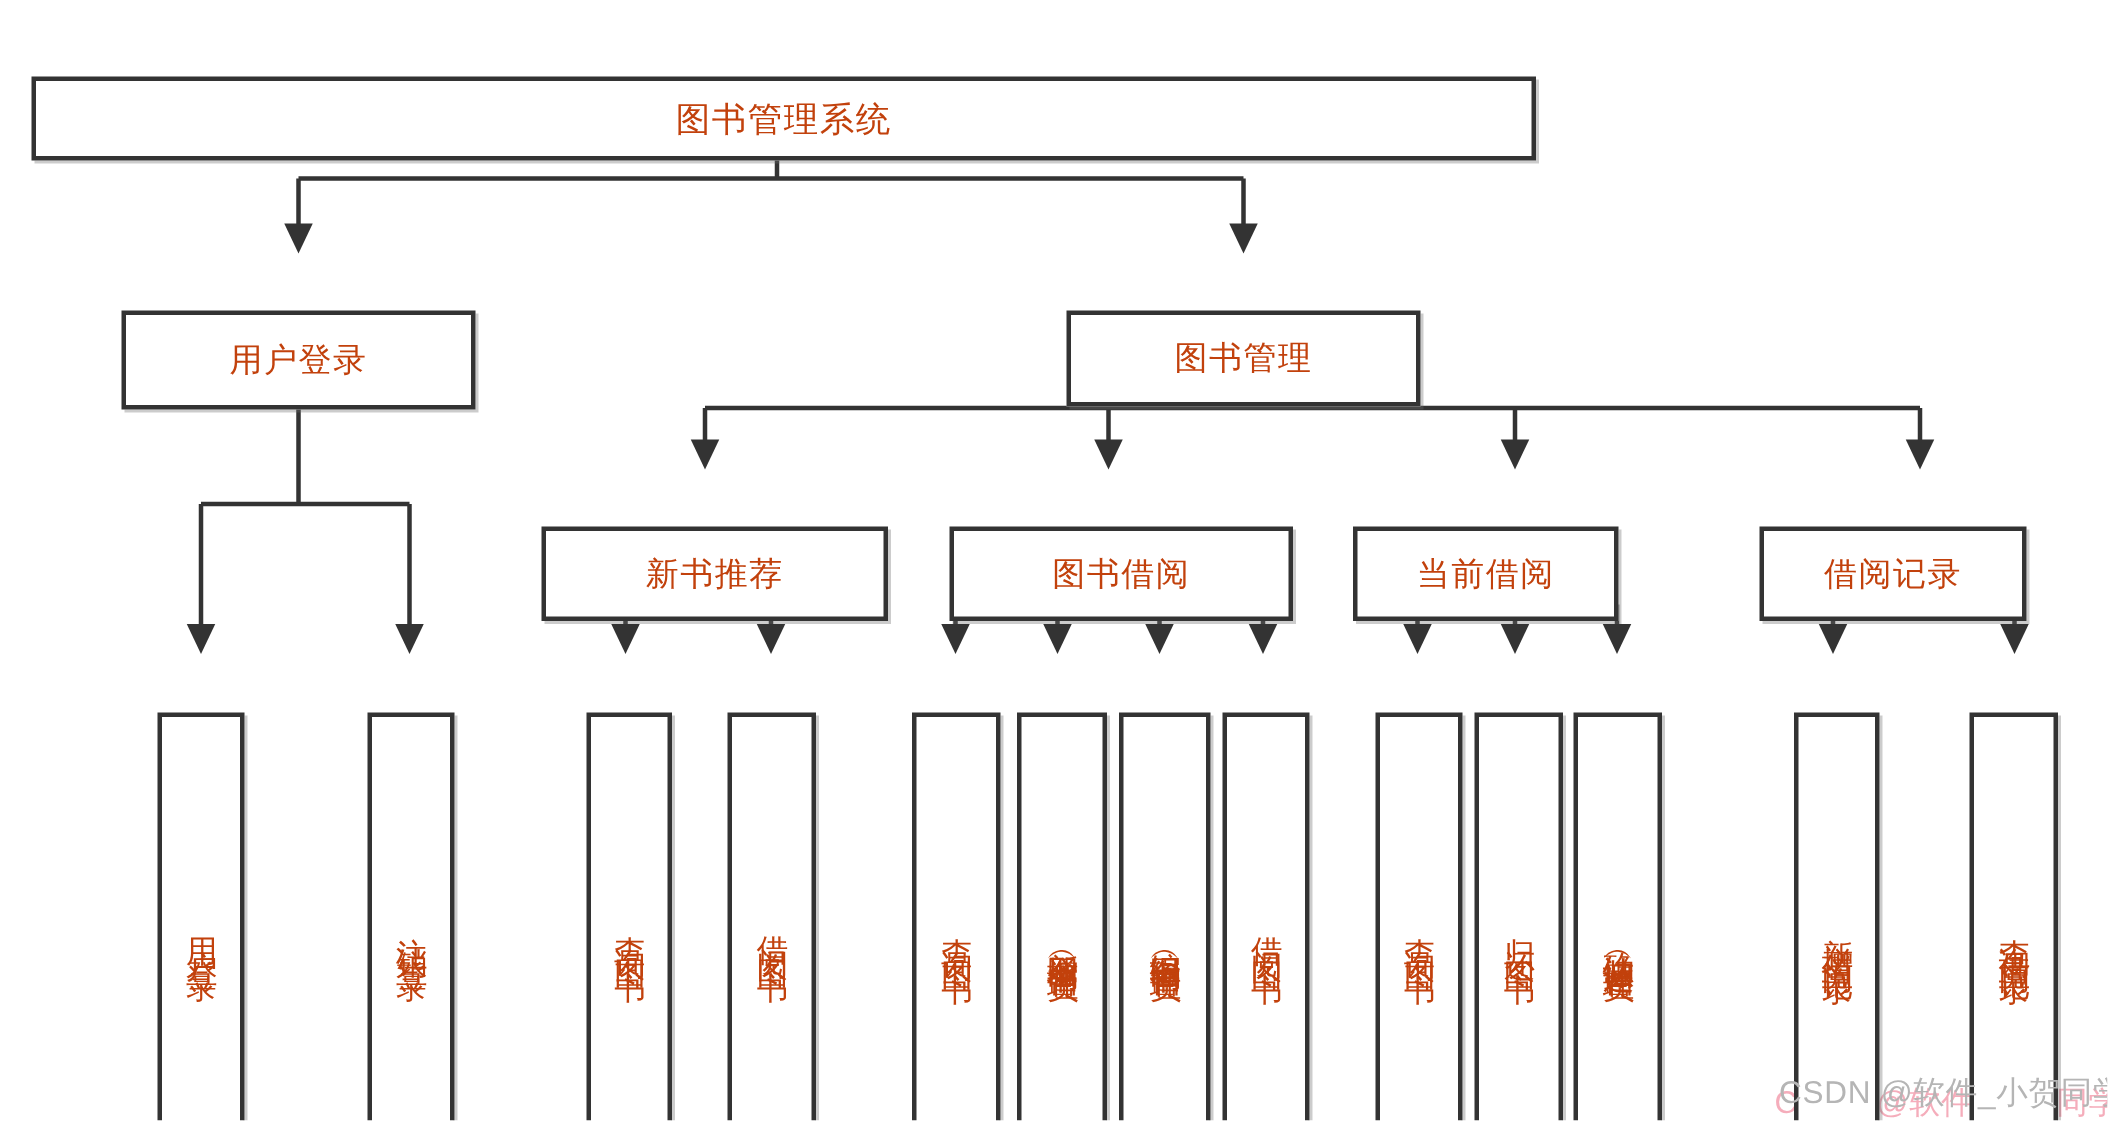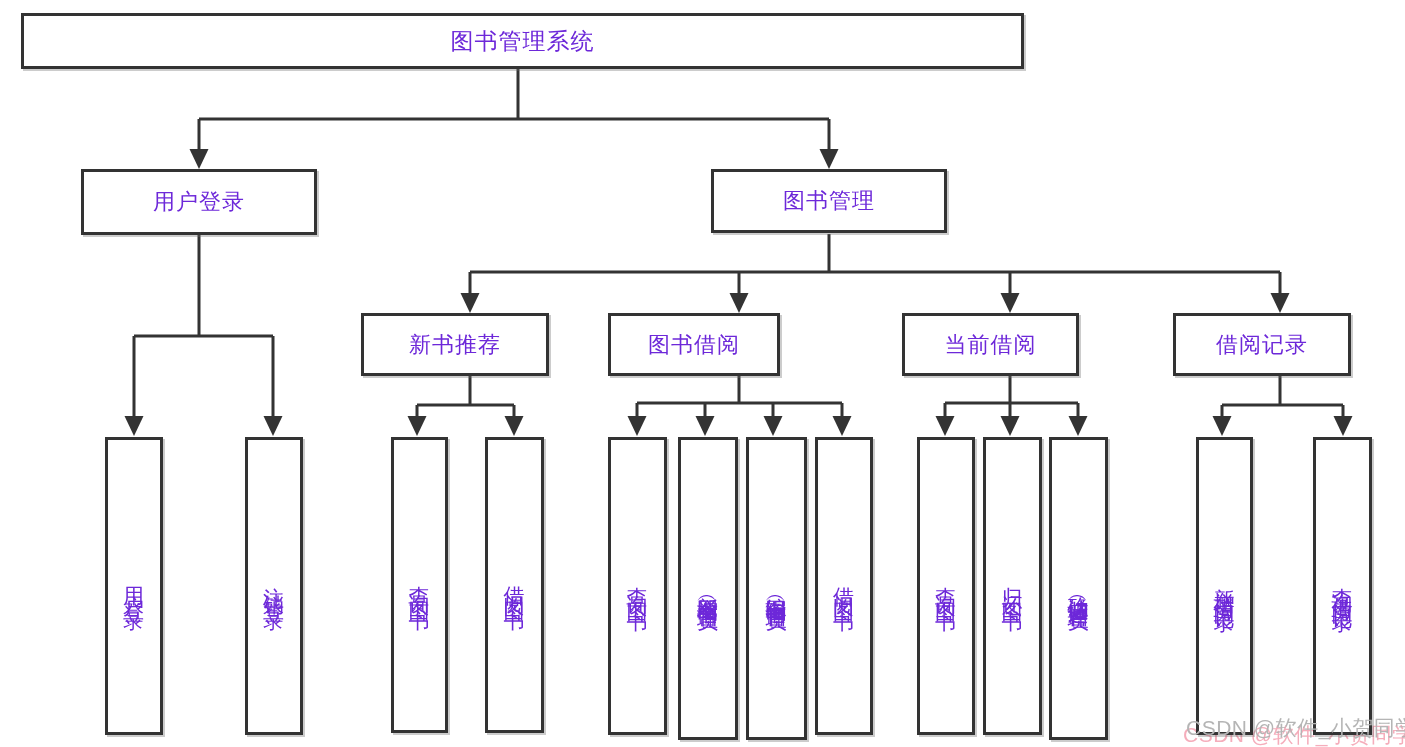--- a/index.html
+++ b/index.html
@@ -18,22 +18,23 @@
   }
   .node {
     position: absolute;
     box-sizing: border-box;
     background: #ffffff;
     border: 3px solid #333333;
     box-shadow: 2px 2px 0 rgba(110,110,110,0.35);
     display: flex;
     align-items: center;
     justify-content: center;
-    color: #6d28d9;
+    color: #c2410c;
     z-index: 2;
+    margin-top: 38px;
   }
   .hnode { font-size: 22px; letter-spacing: 1px; white-space: nowrap; }
   .root-node { font-size: 23px; }
   .vnode {
     writing-mode: vertical-rl;
     text-orientation: mixed;
     font-size: 21px;
     letter-spacing: 8px;
     line-height: 1;
   }
@@ -93,22 +94,22 @@
       <polygon points="1212.5,416 1231.5,416 1222,436"></polygon>
       <polygon points="1333.5,416 1352.5,416 1343,436"></polygon>
     </g>
   </svg>
 
   <div class="node hnode root-node" style="left:21px;top:13px;width:1003px;height:56px">图书管理系统</div>
 
   <div class="node hnode" style="left:81px;top:169px;width:236px;height:66px">用户登录</div>
   <div class="node hnode" style="left:711px;top:169px;width:236px;height:64px">图书管理</div>
 
-  <div class="node hnode" style="left:361px;top:313px;width:188px;height:63px">新书推荐</div>
-  <div class="node hnode" style="left:608px;top:313px;width:172px;height:63px">图书借阅</div>
+  <div class="node hnode" style="left:361px;top:313px;width:231px;height:63px">新书推荐</div>
+  <div class="node hnode" style="left:633px;top:313px;width:229px;height:63px">图书借阅</div>
   <div class="node hnode" style="left:902px;top:313px;width:177px;height:63px">当前借阅</div>
   <div class="node hnode" style="left:1173px;top:313px;width:178px;height:63px">借阅记录</div>
 
   <div class="node vnode" style="left:105px;top:437px;width:58px;height:298px">用户登录</div>
   <div class="node vnode" style="left:245px;top:437px;width:58px;height:298px">注销登录</div>
 
   <div class="node vnode" style="left:391px;top:437px;width:57px;height:296px">查询图书</div>
   <div class="node vnode" style="left:485px;top:437px;width:59px;height:296px">借阅图书</div>
 
   <div class="node vnode" style="left:608px;top:437px;width:59px;height:298px">查询图书</div>

